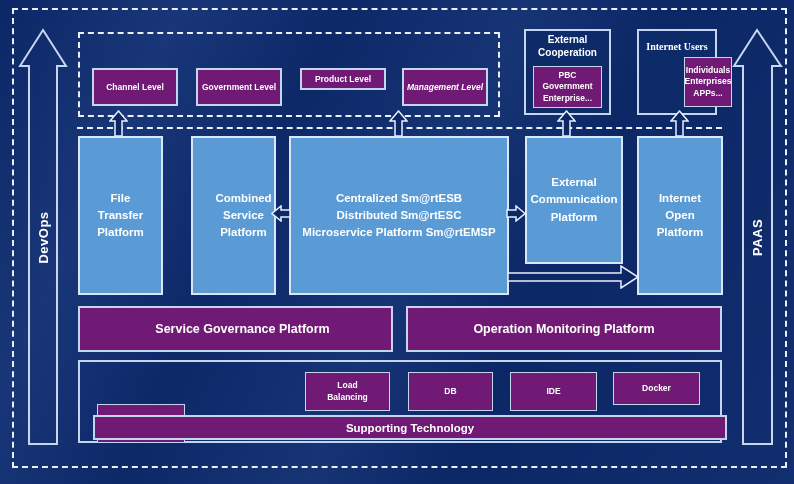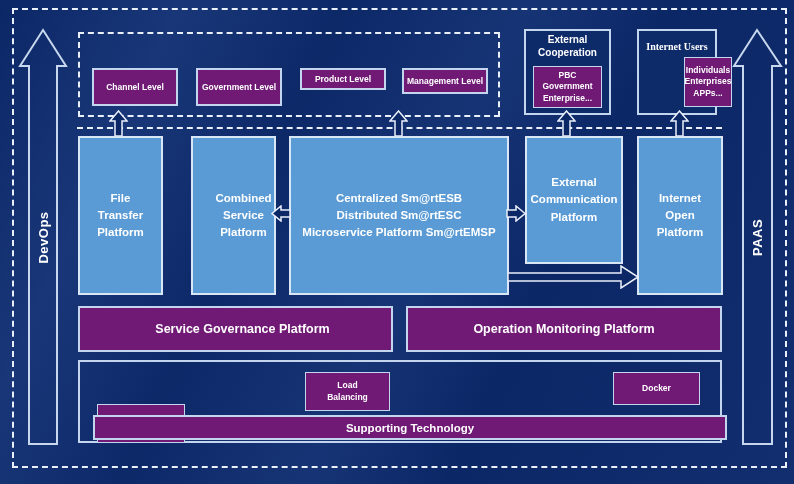--- a/index.html
+++ b/index.html
@@ -65,21 +65,21 @@
 
   <div class="abs dark-box lvl" style="left:92px;top:68px;width:86px;height:38px;">
     <span>Channel Level</span>
   </div>
   <div class="abs dark-box lvl" style="left:196px;top:68px;width:86px;height:38px;">
     <span>Government Level</span>
   </div>
   <div class="abs dark-box lvl" style="left:300px;top:68px;width:86px;height:22px;">
     <span>Product Level</span>
   </div>
-  <div class="abs dark-box lvl" style="left:402px;top:68px;width:86px;height:26px;">
+  <div class="abs dark-box lvl" style="left:402px;top:68px;width:86px;height:38px;font-style:italic;">
     <span>Management Level</span>
   </div>
 
   <div class="abs" style="left:524px;top:29px;width:87px;height:86px;border:2px solid #c3d6ee;background:#0d2b69;">
     <div class="title-sm pre" style="margin-top:3px;">External
 Cooperation</div>
     <div class="abs dark-box inner-sm" style="left:7px;top:35px;width:69px;height:42px;border-width:1.5px;">
       <span class="pre">PBC Government
 Enterprise...</span>
     </div>
@@ -154,20 +154,26 @@
 
   <div class="abs" style="left:78px;top:360px;width:644px;height:83px;border:2px solid #c3d6ee;"></div>
 
   <div class="abs dark-box tech" style="left:97px;top:372px;width:88px;height:39px;border-width:1.5px;margin-top:32px;">
     <span class="pre">MOM</span>
   </div>
   <div class="abs dark-box tech" style="left:305px;top:372px;width:85px;height:39px;border-width:1.5px;">
     <span class="pre">Load
 Balancing</span>
   </div>
+  <div class="abs dark-box tech" style="left:408px;top:372px;width:85px;height:39px;border-width:1.5px;">
+    <span class="pre">DB</span>
+  </div>
+  <div class="abs dark-box tech" style="left:510px;top:372px;width:87px;height:39px;border-width:1.5px;">
+    <span class="pre">IDE</span>
+  </div>
   <div class="abs dark-box tech" style="left:613px;top:372px;width:87px;height:33px;border-width:1.5px;">
     <span class="pre">Docker</span>
   </div>
 
   <div class="abs dark-box" style="left:93px;top:415px;width:634px;height:25px;font-size:11.5px;font-weight:bold;">
     <span>Supporting Technology</span>
   </div>
 
 </div>
 

